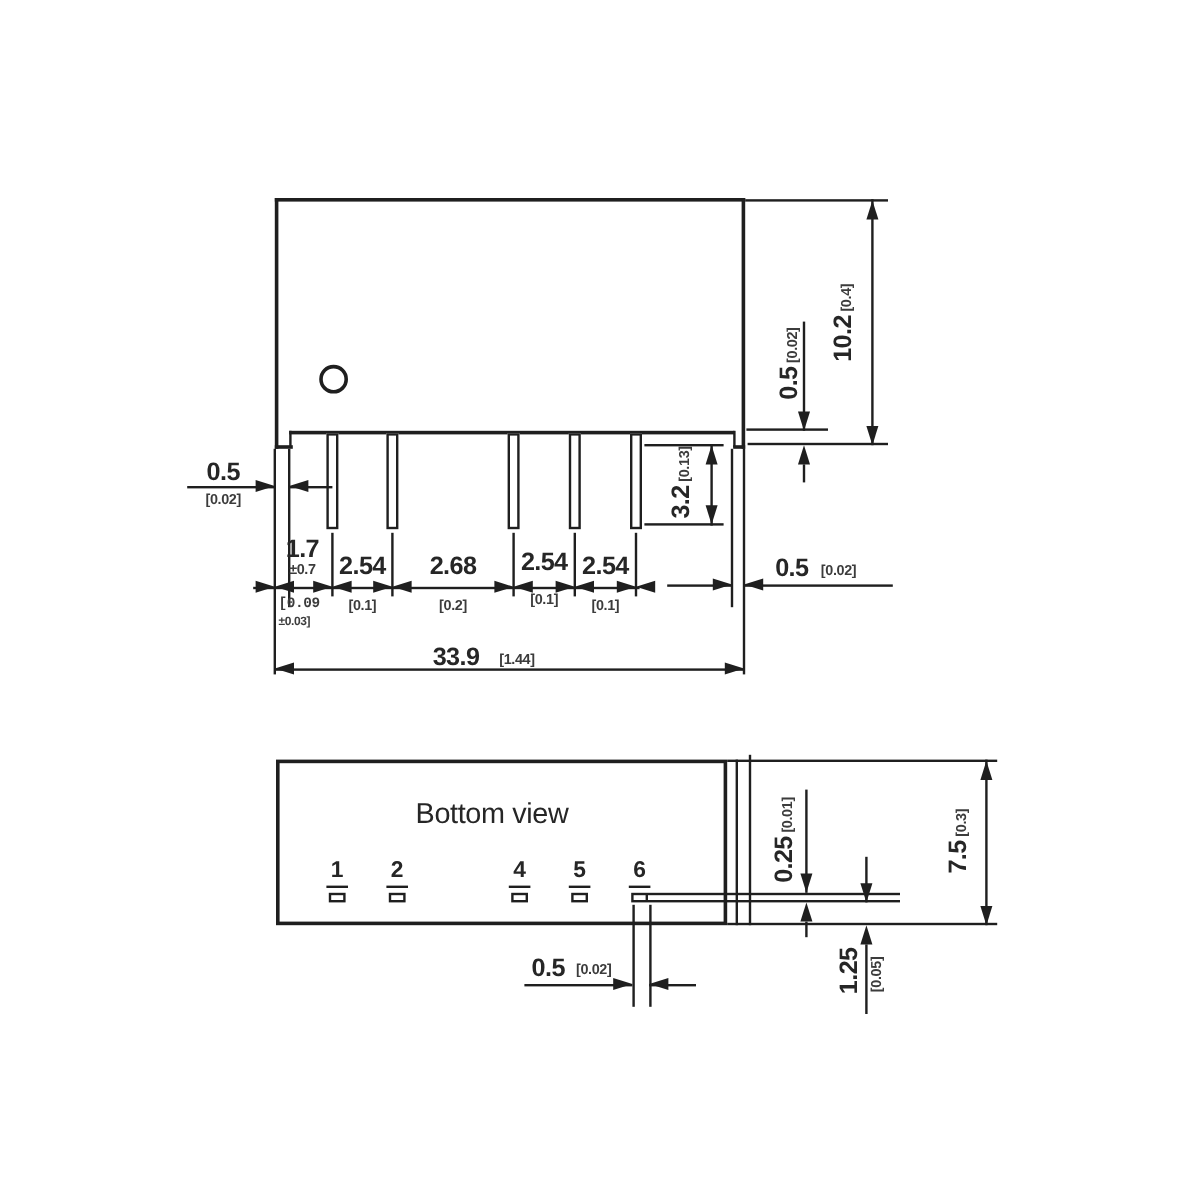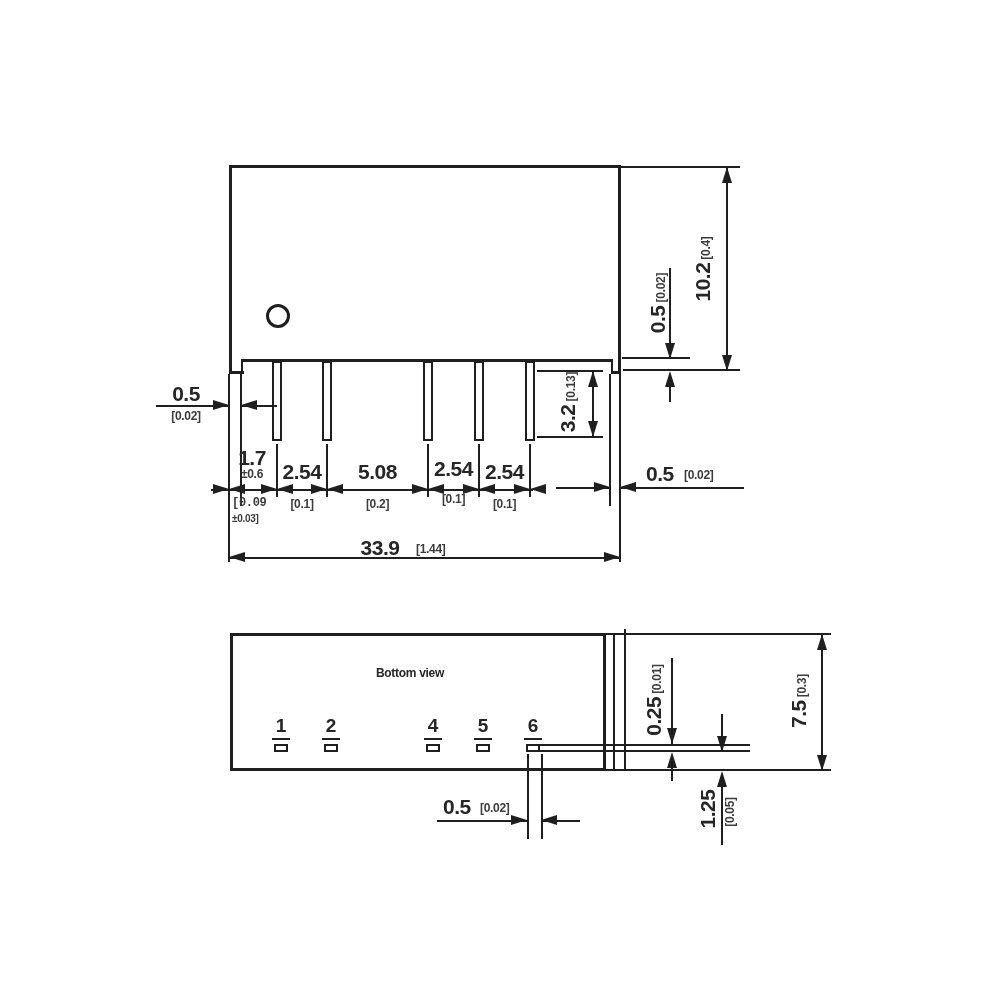--- a/index.html
+++ b/index.html
@@ -29,21 +29,21 @@
        border-right:5px solid transparent;border-top:16px solid var(--lc);}
   .pin{position:absolute;top:361px;width:10px;height:80px;border:2px solid var(--lc);
        background:#fff;box-sizing:border-box;}
   .pad{position:absolute;width:14px;height:8px;border:2px solid var(--lc);
        background:#fff;box-sizing:border-box;}
   .pnum{position:absolute;width:18px;text-align:center;font-size:19px;font-weight:bold;
         color:var(--tc);border-bottom:2.5px solid var(--lc);padding-bottom:3px;line-height:1;}
   .rect{position:absolute;border:3px solid var(--lc);background:#fff;box-sizing:border-box;}
   .circle{position:absolute;border:3px solid var(--lc);border-radius:50%;
           background:#fff;box-sizing:border-box;}
-  .title{position:absolute;font-size:12px;font-weight:bold;letter-spacing:-0.3px;
+  .title{position:absolute;font-size:24px;font-weight:normal;letter-spacing:-0.3px;
          color:var(--tc);line-height:1;}
 </style>
 </head>
 <body>
 
 <div id="stage">
 
   <div>
 
     <div class="hl hl3" style="left:229px;top:165px;width:392px;"></div>
@@ -88,26 +88,26 @@
     <div class="arr" style="left:311px;top:484px;"></div>
       <div class="arl" style="left:327px;top:484px;"></div>
     <div class="arr" style="left:412px;top:484px;"></div>
       <div class="arl" style="left:428px;top:484px;"></div>
     <div class="arr" style="left:463px;top:484px;"></div>
       <div class="arl" style="left:479px;top:484px;"></div>
     <div class="arr" style="left:514px;top:484px;"></div>
       <div class="arl" style="left:530px;top:484px;"></div>
 
     <div class="dim ctr" style="left:229px;top:447px;width:46px;">1.7</div>
-    <div class="alt ctr" style="left:229px;top:468px;width:46px;">±0.6</div>
+    <div class="alt ctr" style="left:229px;top:468px;width:46px;">±0.7</div>
     <div class="alt" style="left:232px;top:497px;font-family:Liberation Mono, monospace;">[0.09</div>
     <div class="alt alt2" style="left:232px;top:514px;">±0.03]</div>
     <div class="dim ctr" style="left:277px;top:461px;width:50px;">2.54</div>
     <div class="alt ctr" style="left:277px;top:498px;width:50px;">[0.1]</div>
-    <div class="dim ctr" style="left:327px;top:461px;width:101px;">5.08</div>
+    <div class="dim ctr" style="left:327px;top:461px;width:101px;">2.68</div>
     <div class="alt ctr" style="left:327px;top:498px;width:101px;">[0.2]</div>
     <div class="dim ctr" style="left:428px;top:458px;width:51px;">2.54</div>
     <div class="alt ctr" style="left:428px;top:493px;width:51px;">[0.1]</div>
     <div class="dim ctr" style="left:479px;top:461px;width:51px;">2.54</div>
     <div class="alt ctr" style="left:479px;top:498px;width:51px;">[0.1]</div>
 
     <div class="hl" style="left:229px;top:557px;width:391px;"></div>
     <div class="arl" style="left:229px;top:552px;"></div>
     <div class="arr" style="left:604px;top:552px;"></div>
     <div class="dim ctr" style="left:350px;top:537px;width:60px;">33.9</div>

